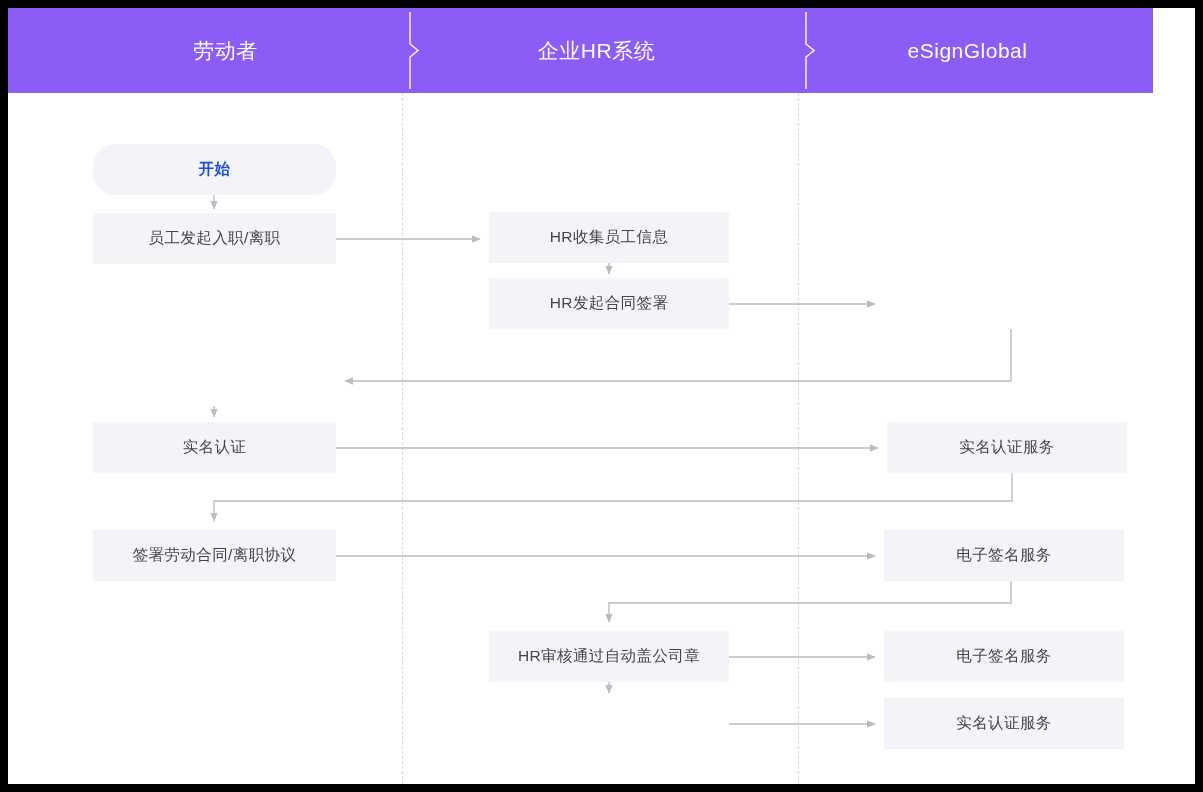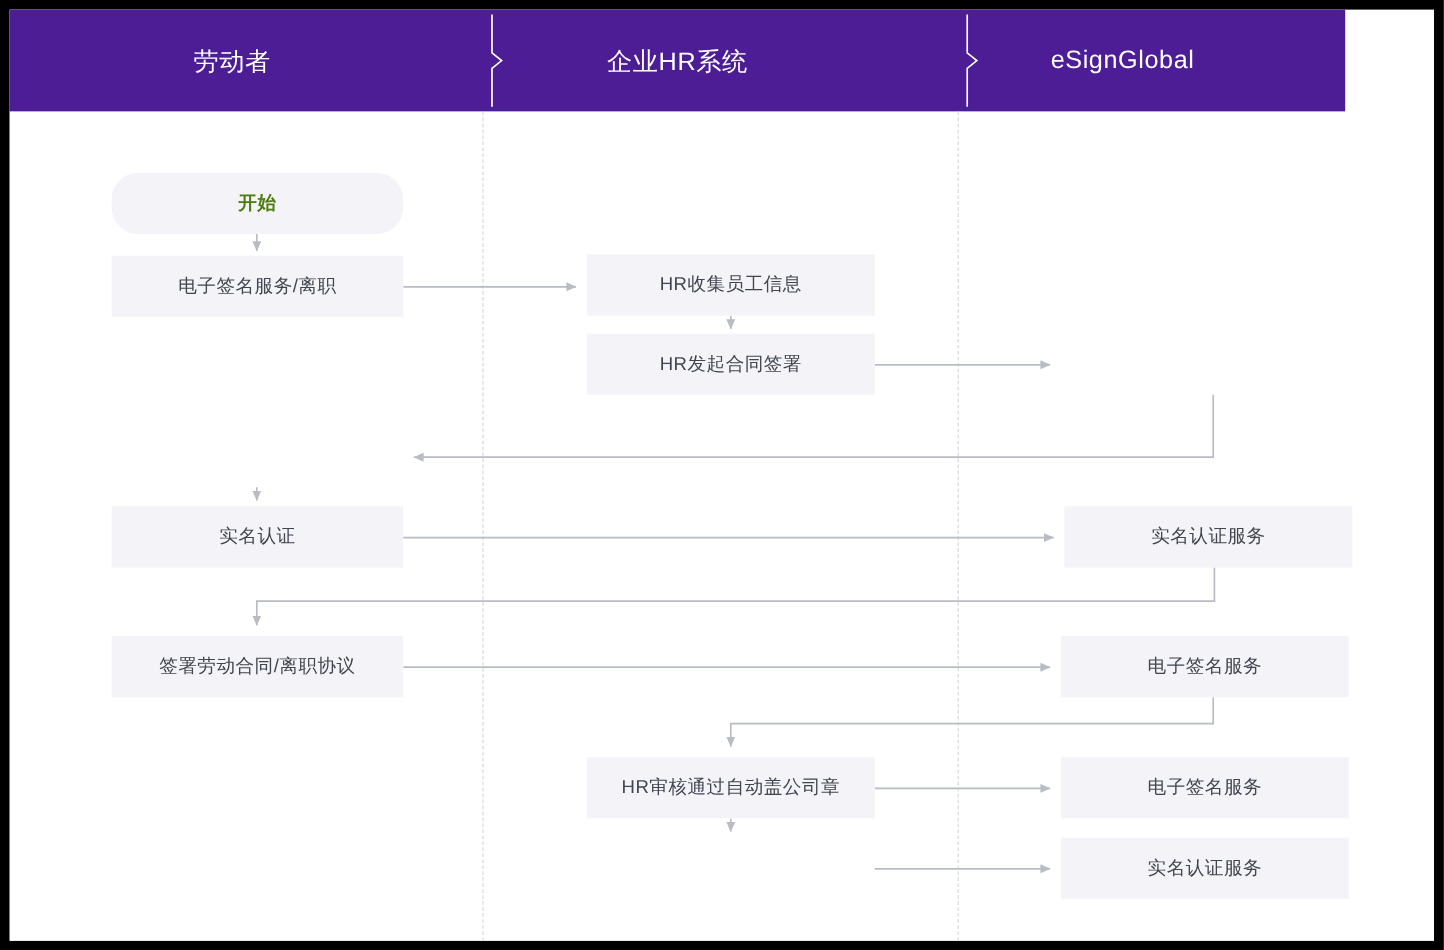--- a/index.html
+++ b/index.html
@@ -1,30 +1,30 @@
 <!DOCTYPE html>
 <html><head>
 <meta charset="utf-8">
 <style>
   html,body{margin:0;padding:0;background:#000;}
   body{width:1203px;height:792px;overflow:hidden;
        font-family:"Liberation Sans","DejaVu Sans",sans-serif;}
   #frame{position:absolute;left:8px;top:8px;width:1187px;height:776px;background:#ffffff;overflow:hidden;}
   
-  #header{position:absolute;left:0;top:0;width:1113px;height:85px;background:#4c1d95;display:flex;}
+  #header{position:absolute;left:0;top:0;width:1113px;height:85px;background:#8b5cf6;display:flex;padding-left:32px;}
   .lane-head{flex:1;display:flex;align-items:center;justify-content:center;position:relative;}
   .lane-title{color:#ffffff;font-size:21px;letter-spacing:.5px;font-weight:400;}
   .lane-sep{position:absolute;top:0;height:85px;width:26px;pointer-events:none;}
   
   #body{position:absolute;left:0;top:85px;width:1187px;height:691px;background:#ffffff;}
   .lane-divider{position:absolute;top:0;height:691px;width:0;border-left:1px dashed #d8d8dd;}
   
   .node{position:absolute;background:#f4f4f8;display:flex;align-items:center;justify-content:center;
         color:#41454f;font-size:15.5px;letter-spacing:.4px;box-sizing:border-box;}
-  .node.start{border-radius:22px;color:#4d7c0f;font-weight:700;font-size:15.5px;}
+  .node.start{border-radius:22px;color:#1d4ed8;font-weight:700;font-size:15.5px;}
   svg.links{position:absolute;left:0;top:0;width:1187px;height:691px;overflow:visible;}
   .lnk{fill:none;stroke:#b9bcc4;stroke-width:1.4px;}
 </style>
 </head>
 <body>
 
 <div id="frame">
 
   <div id="header">
     <div class="lane-head">
@@ -82,21 +82,21 @@
       <path class="lnk" d="M601 589 L601 600" marker-end="url(#ar)"></path>
 
       <path class="lnk" d="M721 631 L867 631" marker-end="url(#ar)"></path>
     </svg>
 
     <div class="node start" style="left:85px;top:51px;width:243px;height:51px">
       <span>开始</span>
       </div>
 
     <div class="node" style="left:85px;top:120px;width:243px;height:51px">
-      <span>电子签名服务/离职</span>
+      <span>员工发起入职/离职</span>
       </div>
 
     <div class="node" style="left:481px;top:119px;width:240px;height:51px">
       <span>HR收集员工信息</span>
       </div>
 
     <div class="node" style="left:481px;top:185px;width:240px;height:51px">
       <span>HR发起合同签署</span>
       </div>
 

